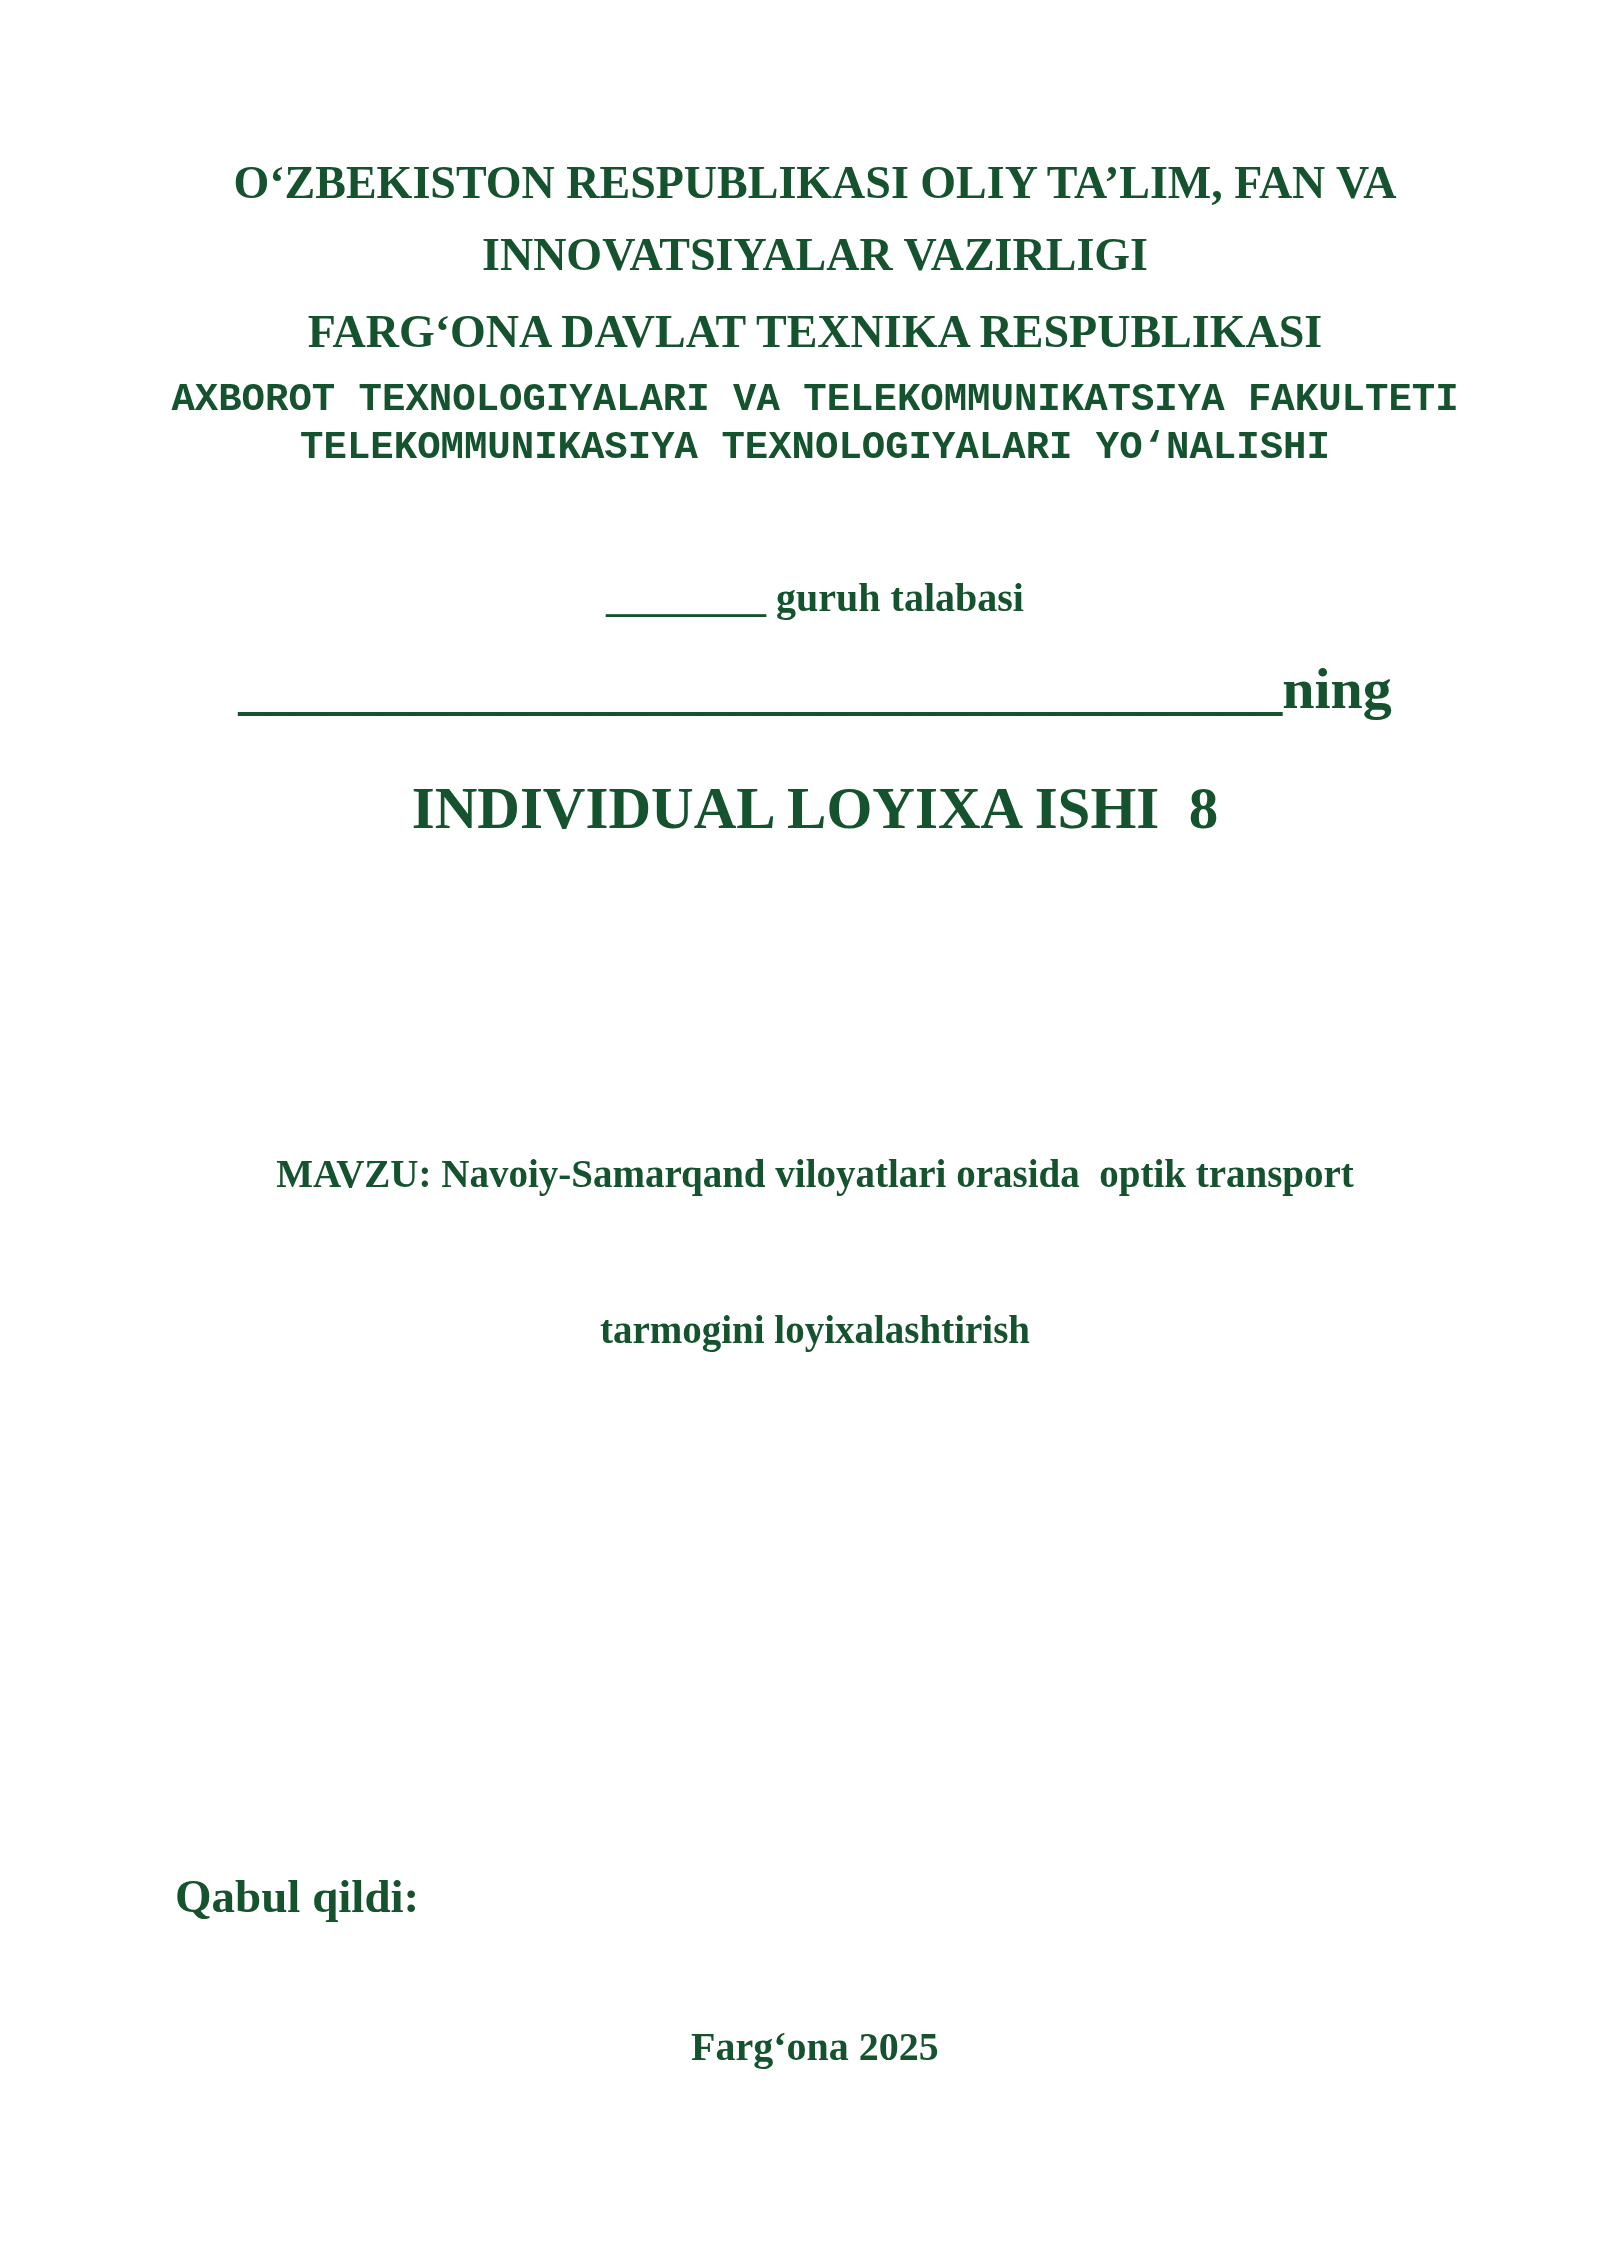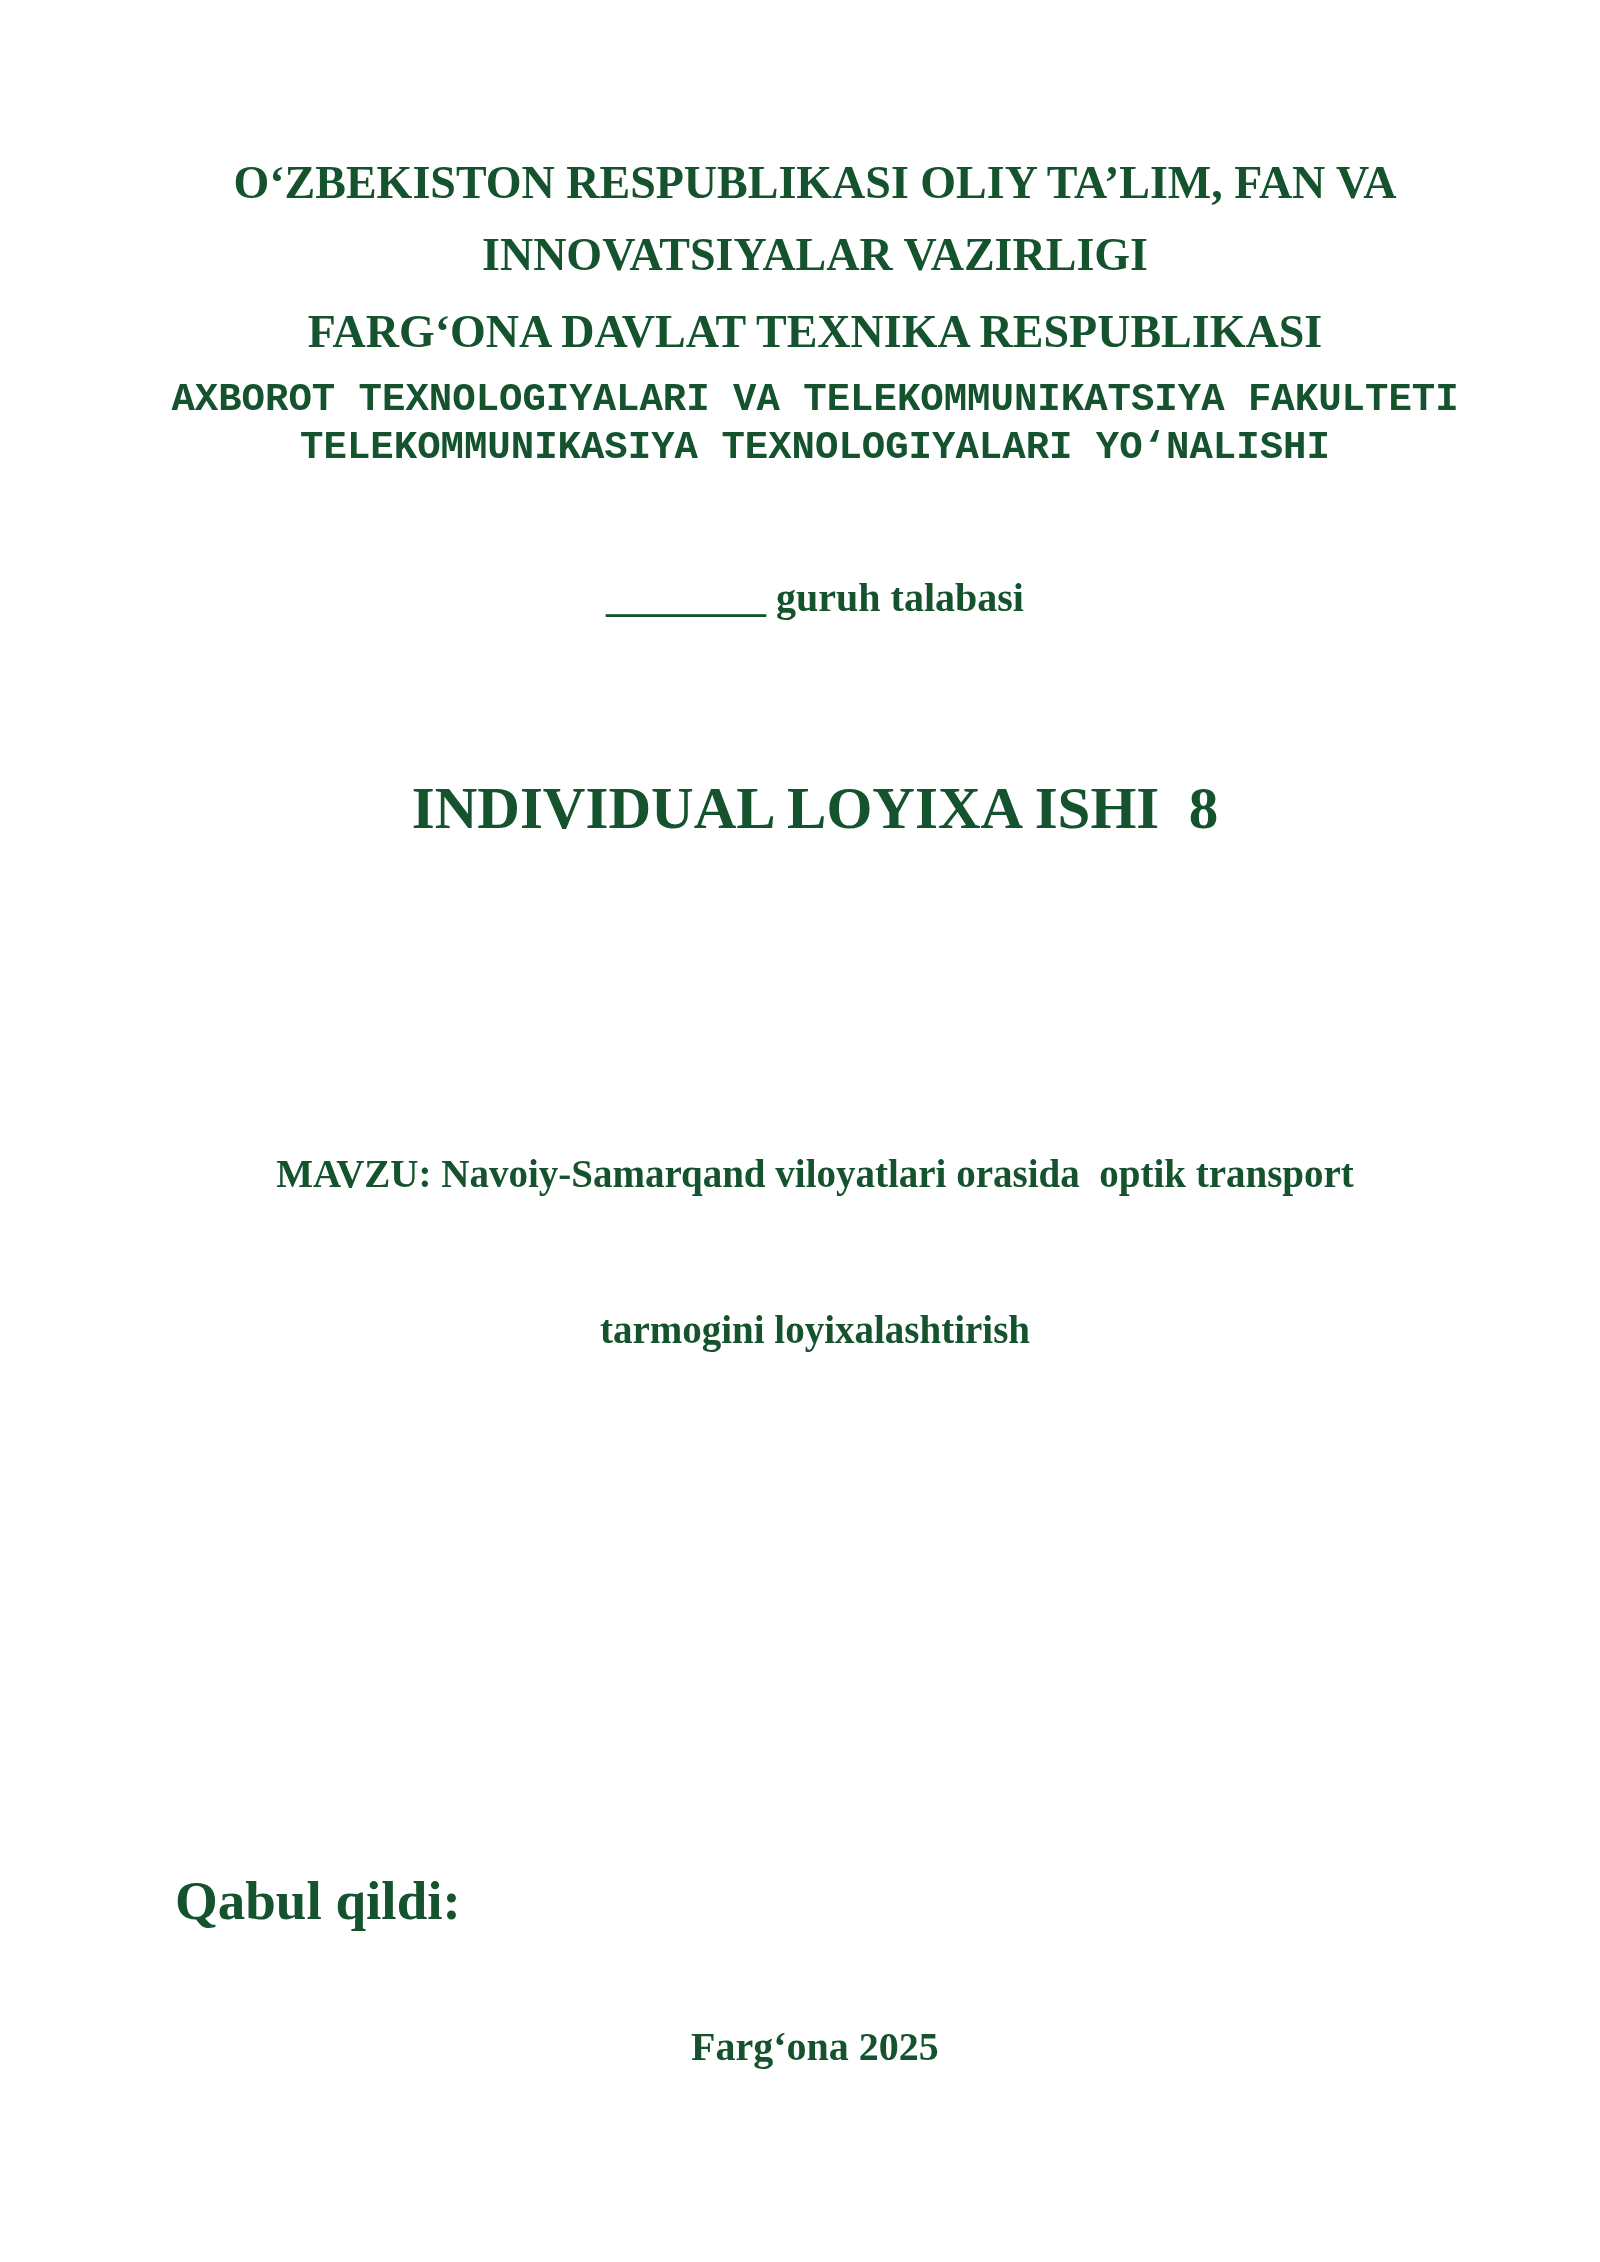--- a/index.html
+++ b/index.html
@@ -49,21 +49,21 @@
   }
   .topic {
     top: 1044px;
     font-size: 39px;
     line-height: 52px;
   }
   .accepted {
     position: absolute;
     left: 175px;
     top: 1873px;
-    font-size: 55px;
+    font-size: 47px;
     line-height: 1.0;
     white-space: pre;
   }
   .footer-line {
     top: 2023px;
     font-size: 40px;
   }
 </style>
 </head>
 <body>
@@ -75,20 +75,21 @@
   <div class="cline fs-16pt hdr2">INNOVATSIYALAR VAZIRLIGI</div>
 
   <div class="cline fs-16pt hdr3">FARG‘ONA DAVLAT TEXNIKA RESPUBLIKASI</div>
 
   <div class="cline fs-14pt hdr4">AXBOROT TEXNOLOGIYALARI VA TELEKOMMUNIKATSIYA FAKULTETI</div>
 
   <div class="cline fs-14pt hdr5">TELEKOMMUNIKASIYA TEXNOLOGIYALARI YO‘NALISHI</div>
 
   <div class="cline group-line">________ guruh talabasi</div>
 
+  <div class="cline name-line"><span>____________________________________</span><span>ning</span></div>
 
   <div class="cline doc-title">INDIVIDUAL LOYIXA ISHI  8</div>
 
   <div class="cline topic">
     <div>MAVZU: Navoiy-Samarqand viloyatlari orasida  optik transport</div>
     <div>tarmogini loyixalashtirish</div>
   </div>
 
   <div class="accepted">Qabul qildi:</div>
 

